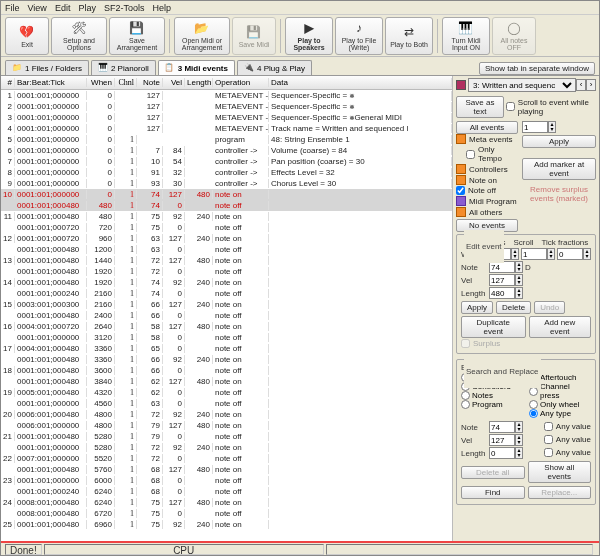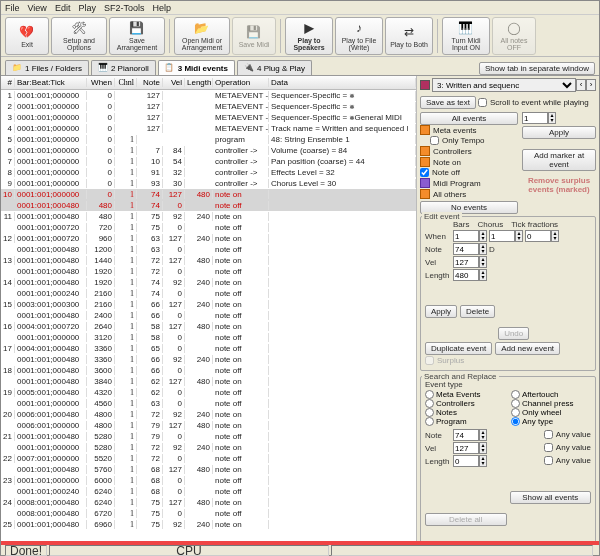--- a/index.html
+++ b/index.html
@@ -15,58 +15,58 @@
   .tbtn { width: 48px; height: 38px; background: linear-gradient(#fdfdfd,#e6e6e6); border: 1px solid #aaa; border-radius: 3px; display: flex; flex-direction: column; align-items: center; justify-content: center; font-size: 7px; text-align: center; color: #333; padding: 1px; }
   .tbtn .ico { width: 16px; height: 16px; margin-bottom: 1px; display: flex; align-items: center; justify-content: center; font-size: 12px; }
   .tbtn.disabled { opacity: 0.5; }
   .tbtn.wide { width: 56px; }
   .tbtn.narrow { width: 44px; }
   .tabs { height: 18px; display: flex; align-items: flex-end; padding: 0 4px; gap: 2px; font-size: 8px; background: #ece9d8; }
   .tab { padding: 2px 6px; background: #e6e6e6; border: 1px solid #999; border-bottom: none; border-radius: 2px 2px 0 0; display: flex; align-items: center; gap: 3px; }
   .tab.active { background: #fdfdfd; font-weight: bold; }
   .tab .tabico { width: 10px; height: 10px; display: inline-block; }
   .btn { background: linear-gradient(#fdfdfd,#e2e2e2); border: 1px solid #999; border-radius: 2px; padding: 1px 5px; font-size: 8px; color: #222; }
-  .btn.disabled { color: #aaa; margin-top: 44px; }
+  .btn.disabled { color: #aaa; }
   .content { flex: 1; display: flex; overflow: hidden; border-top: 1px solid #999; }
   .left { flex: 1; display: flex; flex-direction: column; border-right: 1px solid #bbb; background: #fff; }
   .grid-head, .grid-row { display: flex; font-size: 8px; }
   .grid-head { background: linear-gradient(#fdfdfd,#e4e4e4); border-bottom: 1px solid #bbb; height: 14px; align-items: center; }
   .grid-head > div, .grid-row > div { border-right: 1px solid #ddd; padding: 0 2px; overflow: hidden; white-space: nowrap; text-overflow: clip; }
   .grid-body { flex: 1; overflow-y: auto; background: #fff; }
   .grid-row { height: 11px; align-items: center; color: #222; }
   .grid-row.red { color: #c00; }
   .grid-row.sel { background: #d6d6d6; }
   .c-num { width: 14px; text-align: right; }
   .c-bbt { width: 72px; }
   .c-when { width: 28px; text-align: right; }
   .c-chn { width: 22px; text-align: right; font-family: Liberation Serif, serif; }
   .c-note { width: 26px; text-align: right; }
   .c-vel { width: 22px; text-align: right; }
   .c-len { width: 28px; text-align: right; }
   .c-op { width: 56px; }
   .c-data { flex: 1; }
-  .right { width: 182px; background: #ece9d8; display: flex; flex-direction: column; padding: 2px 3px; gap: 2px; font-size: 8px; overflow-y: auto; }
+  .right { width: 146px; background: #ece9d8; display: flex; flex-direction: column; padding: 2px 3px; gap: 2px; font-size: 8px; overflow-y: auto; }
   .right .row { display: flex; align-items: center; gap: 2px; margin-bottom: 1px; }
   .sel-track { display: flex; align-items: center; margin-bottom: 2px; }
   .sel-track .swatch { width: 10px; height: 10px; background: #b03060; border: 1px solid #555; margin-right: 2px; }
   .sel-track select { flex: 1; font-size: 8px; height: 14px; border: 1px solid #888; }
   .sel-track .nav { width: 10px; height: 12px; border: 1px solid #888; text-align: center; line-height: 10px; background: #eee; }
   .group { border: 1px solid #aaa; border-radius: 2px; padding: 3px 4px 4px 4px; margin-bottom: 3px; background: #ece9d8; position: relative; }
-  .group > .legend { position: absolute; top: -5px; left: 1px; background: #ece9d8; padding: 0 2px; font-size: 8px; color: #444; }
+  .group > .legend { position: absolute; top: -5px; left: 7px; background: #ece9d8; padding: 12px 2px; font-size: 8px; color: #444; }
   .chk { display: flex; align-items: center; gap: 3px; font-size: 8px; color: #222; margin-bottom: 1px; }
   .chk input { width: 9px; height: 9px; }
   .chk.orange::before { content:''; width:8px; height:8px; background:#f48c2a; border:1px solid #b05a00; display:inline-block; }
   .chk.purple::before { content:''; width:8px; height:8px; background:#8a5ccf; border:1px solid #5a2fa0; display:inline-block; }
   .spin { display: inline-flex; align-items: center; }
   .spin input { width: 26px; height: 12px; font-size: 8px; border: 1px solid #888; padding: 0 1px; }
   .spin .ar { width: 8px; height: 12px; border: 1px solid #888; background: #eee; font-size: 6px; line-height: 5px; display: flex; flex-direction: column; }
   .spin .ar div { flex:1; text-align:center; }
   .lbl { color: #333; font-size: 8px; }
-  .pink { color: #c77; font-weight: bold; font-size: 8px; }
-  .status { height: 14px; background: #ece9d8; border-top: 4px solid #ef4444; display: flex; align-items: center; font-size: 12px; padding: 0 4px; color: #333; }
+  .pink { color: #c77; font-weight: normal; font-size: 8px; }
+  .status { height: 14px; background: #ece9d8; border-top: 2px solid #ef4444; display: flex; align-items: center; font-size: 10px; padding: 0 4px; color: #333; }
   .status .cell { border: 1px inset #ccc; padding: 0 4px; margin-right: 2px; height: 11px; line-height: 11px; }
   .status .cell.cpu { flex: 0 0 280px; text-align:center; }
   .radio { display:flex; align-items:center; gap:2px; font-size:8px; }
   .radio input { width:9px; height:9px; }
 </style>
 </head>
 <body>
 
 <div class="window">
 
@@ -229,21 +229,21 @@
           </div>
           <div class="grid-row">
             <div class="c-num">7</div>
             <div class="c-bbt">0001:001;000000</div>
             <div class="c-when">0</div>
             <div class="c-chn">1</div>
             <div class="c-note">10</div>
             <div class="c-vel">54</div>
             <div class="c-len"></div>
             <div class="c-op">controller -&gt;</div>
-            <div class="c-data">Pan position (coarse) = 44</div>
+            <div class="c-data">Pan position (coarse) = 30</div>
           </div>
           <div class="grid-row">
             <div class="c-num">8</div>
             <div class="c-bbt">0001:001;000000</div>
             <div class="c-when">0</div>
             <div class="c-chn">1</div>
             <div class="c-note">91</div>
             <div class="c-vel">32</div>
             <div class="c-len"></div>
             <div class="c-op">controller -&gt;</div>
@@ -661,21 +661,21 @@
           <div style="height:6px"></div>
           <button class="btn">Add marker at event</button>
           <div class="pink" style="text-align:center;margin-top:3px">Remove surplus events (marked)</div>
         </div>
       </div>
 
       <div class="group">
         <div class="legend">Edit event</div>
         <div class="row" style="gap:8px;margin-left:28px">
           <span class="lbl">Bars</span>
-          <span class="lbl">Chorus</span>
+          <span class="lbl">Scroll</span>
           <span class="lbl">Tick fractions</span>
         </div>
         <div class="row">
             <span class="lbl" style="width:26px">When</span>
           <div class="spin">
               <input value="1" style="">
               <span class="ar">
                 <div>▴</div>
                 <div>▾</div>
               </span>

